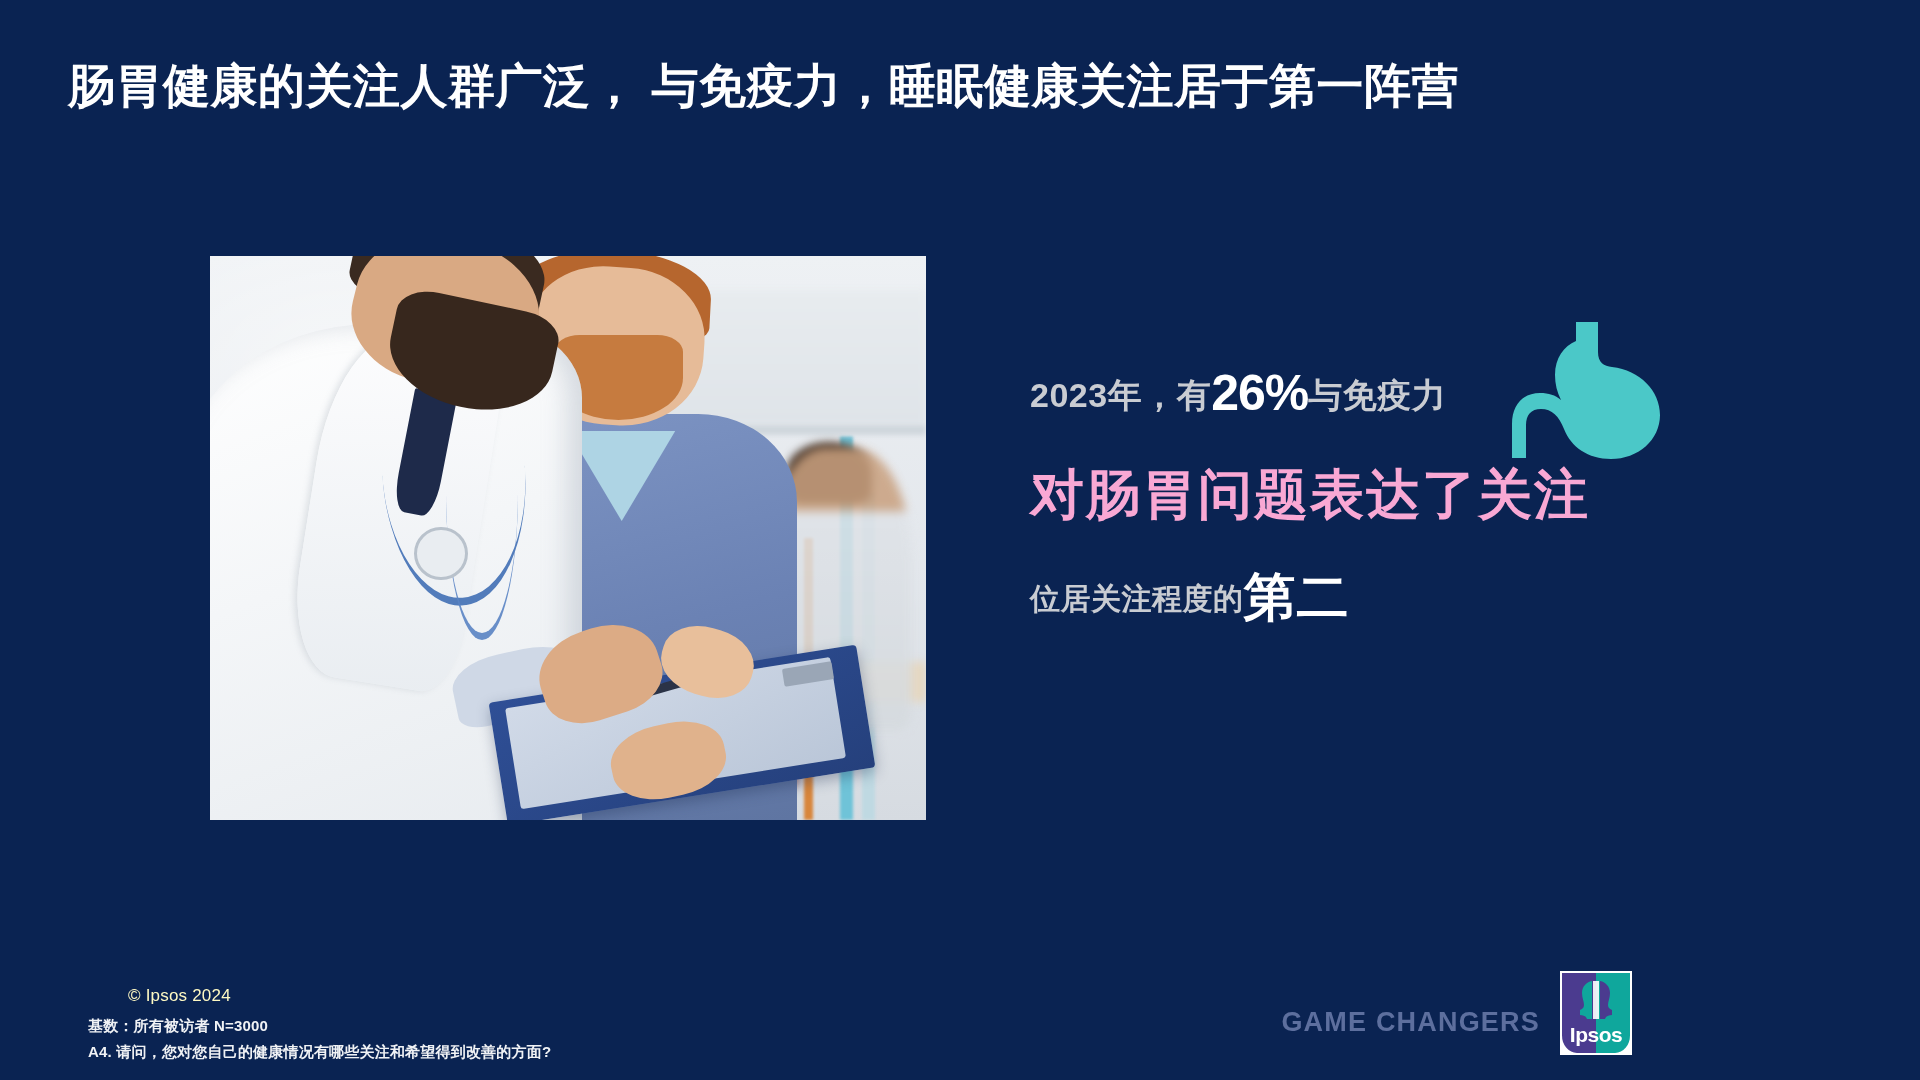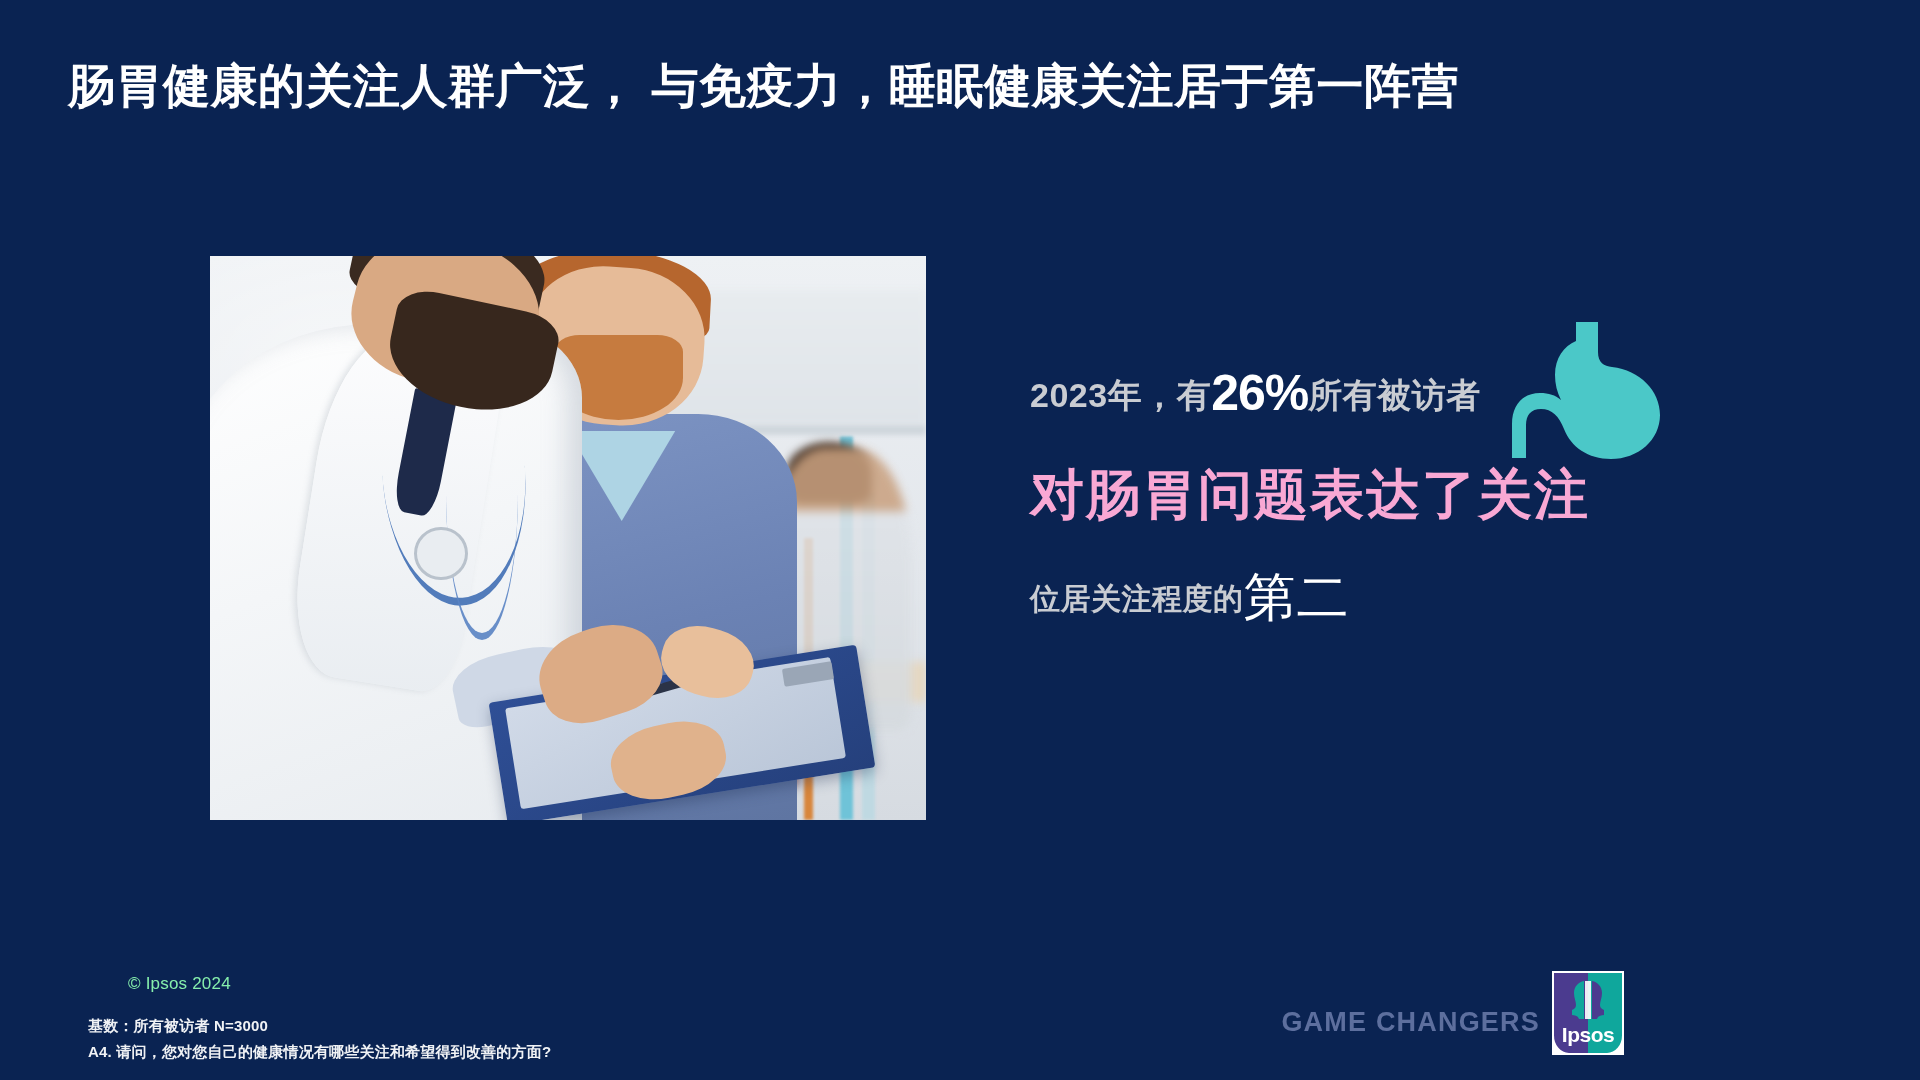--- a/index.html
+++ b/index.html
@@ -282,43 +282,43 @@
     color:#c9ccd2;
     font-size:30px;
     font-weight:bold;
     letter-spacing:0.5px;
     white-space:nowrap;
     line-height:1;
   }
   .stat-line3 .big {
     color:#ffffff;
     font-size:52px;
-    font-weight:normal;
+    font-weight:bold;
     vertical-align:-6px;
     letter-spacing:1px;
   }
 
   
   .stomach-icon {
     position:absolute;
     left:1512px; top:320px;
     width:170px; height:140px;
   }
 
   
   .footer {
     position:absolute;
     left:88px; bottom:18px;
     color:#e8eaee;
   }
   .copyright {
     font-size:17px;
     margin-left:40px;
-    margin-bottom:23px;
-    color:#86efac;
+    margin-bottom:11px;
+    color:#fef9c3;
     letter-spacing:0.2px;
   }
   .base-line {
     font-size:15px;
     font-weight:bold;
     margin-bottom:7px;
     letter-spacing:0.2px;
     color:#f0f2f5;
   }
   .question-line {
@@ -332,21 +332,21 @@
   .game-changers {
     position:absolute;
     right:148px; bottom:42px;
     color:#5d6f9e;
     font-size:27px;
     font-weight:bold;
     letter-spacing:1.2px;
   }
   .ipsos-logo {
     position:absolute;
-    right:64px; bottom:25px;
+    right:56px; bottom:25px;
     width:72px; height:84px;
     background:#ffffff;
     padding:2px;
   }
   .ipsos-inner {
     position:relative;
     width:100%; height:100%;
     overflow:hidden;
     border-radius:0 0 22% 22%;
   }
@@ -425,21 +425,21 @@
   </div>
 
   <div class="stomach-icon">
     <svg viewBox="0 0 170 140" width="170" height="140" xmlns="http://www.w3.org/2000/svg">
       <path d="M64 2 h22 v30 c0 11 6 14 14 15 c28 3 48 24 48 48 c0 25 -22 44 -49 44 c-23 0 -40 -12 -47 -30 c-5 -13 -12 -20 -23 -20 c-10 0 -15 6 -15 16 v33 h-14 v-34 c0 -19 11 -31 28 -31 c9 0 15 2 21 7 c-4 -8 -6 -16 -6 -25 c0 -17 9 -29 21 -34 z" fill="#4bc8c8"></path>
     </svg>
   </div>
 
   <div class="stat-block">
     <div class="stat-line1">
-      <span>2023年，有</span><span class="big">26%</span><span>所有被访者</span>
+      <span>2023年，有</span><span class="big">26%</span><span>与免疫力</span>
     </div>
     <div class="stat-line2">对肠胃问题表达了关注</div>
     <div class="stat-line3">
       <span>位居关注程度的</span><span class="big">第二</span>
     </div>
   </div>
 
   <div class="footer">
     <div class="copyright">© Ipsos 2024</div>
     <div class="base-line">基数：所有被访者  N=3000</div>

